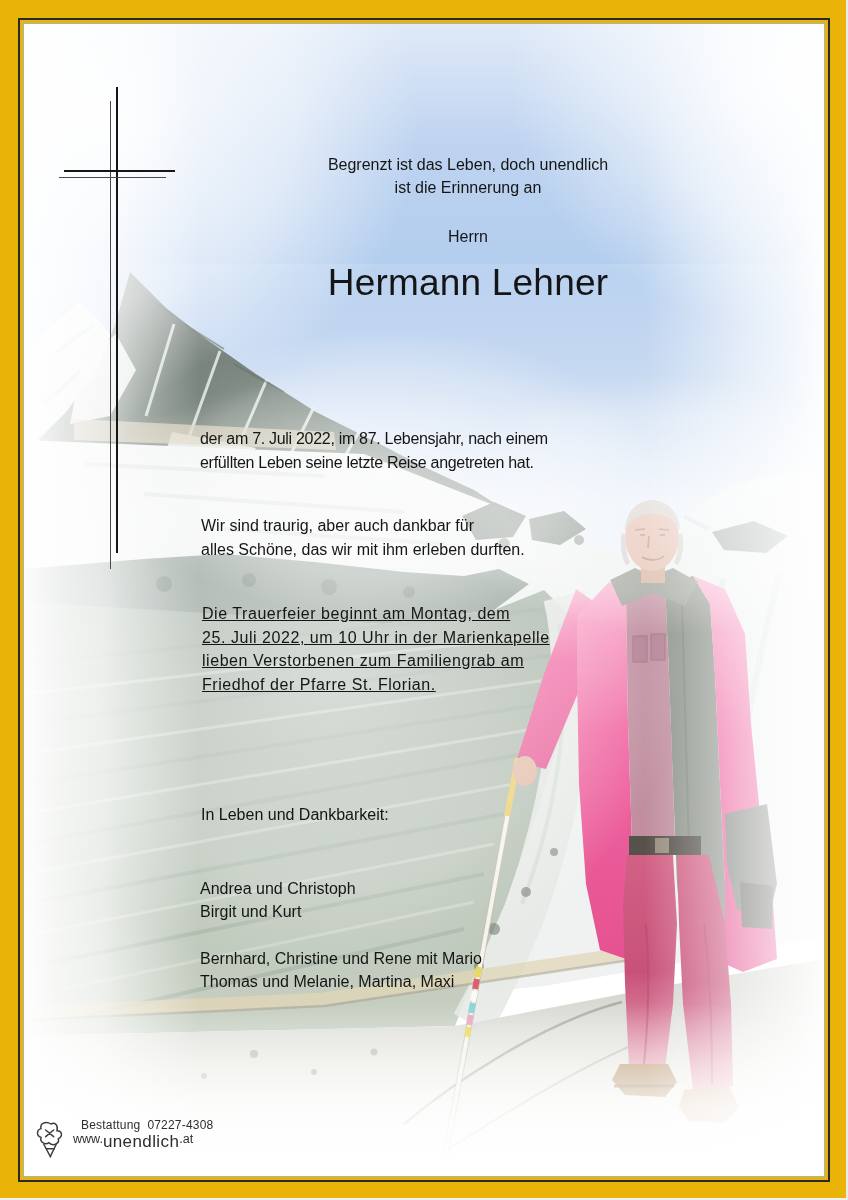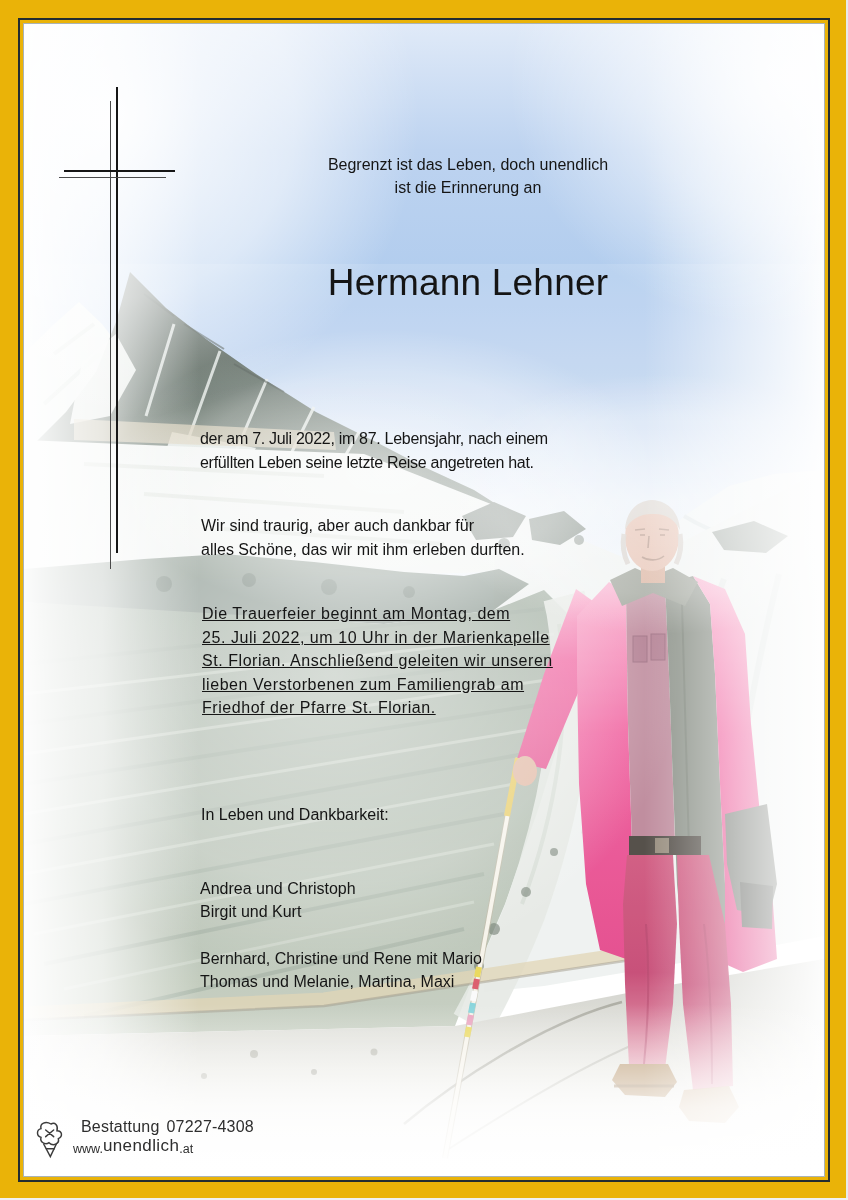--- a/index.html
+++ b/index.html
@@ -29,23 +29,23 @@
   .t-death{left:200px;top:427px;font-size:16px;line-height:24px;letter-spacing:-0.3px;}
   .t-grief{left:201px;top:514px;font-size:16px;line-height:24px;}
   .t-ceremony{left:202px;top:602px;font-size:16px;line-height:23.5px;letter-spacing:0.55px;text-decoration:underline;}
   .t-closing{left:201px;top:806px;font-size:16px;}
   .t-family1{left:200px;top:877px;font-size:16px;line-height:23px;}
   .t-family2{left:200px;top:947px;font-size:16px;line-height:23px;}
 
   .footer{position:absolute;left:33px;top:1118px;display:flex;align-items:flex-start;color:#2e2e2e;}
   .emblem{width:36px;height:40px;margin-top:2px;}
   .footer-text{margin-left:4px;}
-  .footer-line1{font-size:16px;letter-spacing:0.2px;white-space:nowrap;padding-left:8px;}
+  .footer-line1{font-size:12px;letter-spacing:0.2px;white-space:nowrap;padding-left:8px;}
   .footer-line1 .phone{margin-left:7px;}
-  .footer-line2{display:flex;align-items:flex-end;white-space:nowrap;margin-top:0px;}
+  .footer-line2{display:flex;align-items:flex-start;white-space:nowrap;margin-top:0px;}
   .site-small{font-size:12.5px;}
   .site-big{font-size:17px;letter-spacing:0.4px;}
 </style>
 </head>
 <body>
 
 <div class="page">
 
   <div class="frame-outer">
     <div class="frame-inner">
@@ -266,37 +266,37 @@
     <div class="cross-line cl-h-thick"></div>
     <div class="cross-line cl-h-thin"></div>
   </div>
 
   <div class="text-layer">
     <div class="tb t-center t-intro">
       <div>Begrenzt ist das Leben, doch unendlich</div>
       <div>ist die Erinnerung an</div>
     </div>
 
+    <div class="tb t-center t-salutation">Herrn</div>
 
     <div class="tb t-center t-name">Hermann Lehner</div>
 
     <div class="tb t-death">
       <div>der am 7. Juli 2022, im 87. Lebensjahr, nach einem</div>
       <div>erfüllten Leben seine letzte Reise angetreten hat.</div>
     </div>
 
     <div class="tb t-grief">
       <div>Wir sind traurig, aber auch dankbar für</div>
       <div>alles Schöne, das wir mit ihm erleben durften.</div>
     </div>
 
     <div class="tb t-ceremony">
       <div>Die Trauerfeier beginnt am Montag, dem</div>
       <div>25. Juli 2022, um 10 Uhr in der Marienkapelle</div>
-      <div>St. Florian. Anschließend geleiten wir unseren</div>
       <div>lieben Verstorbenen zum Familiengrab am</div>
       <div>Friedhof der Pfarre St. Florian.</div>
     </div>
 
     <div class="tb t-closing">In Leben und Dankbarkeit:</div>
 
     <div class="tb t-family2">
       <div>Bernhard, Christine und Rene mit Mario</div>
       <div>Thomas und Melanie, Martina, Maxi</div>
     </div>

